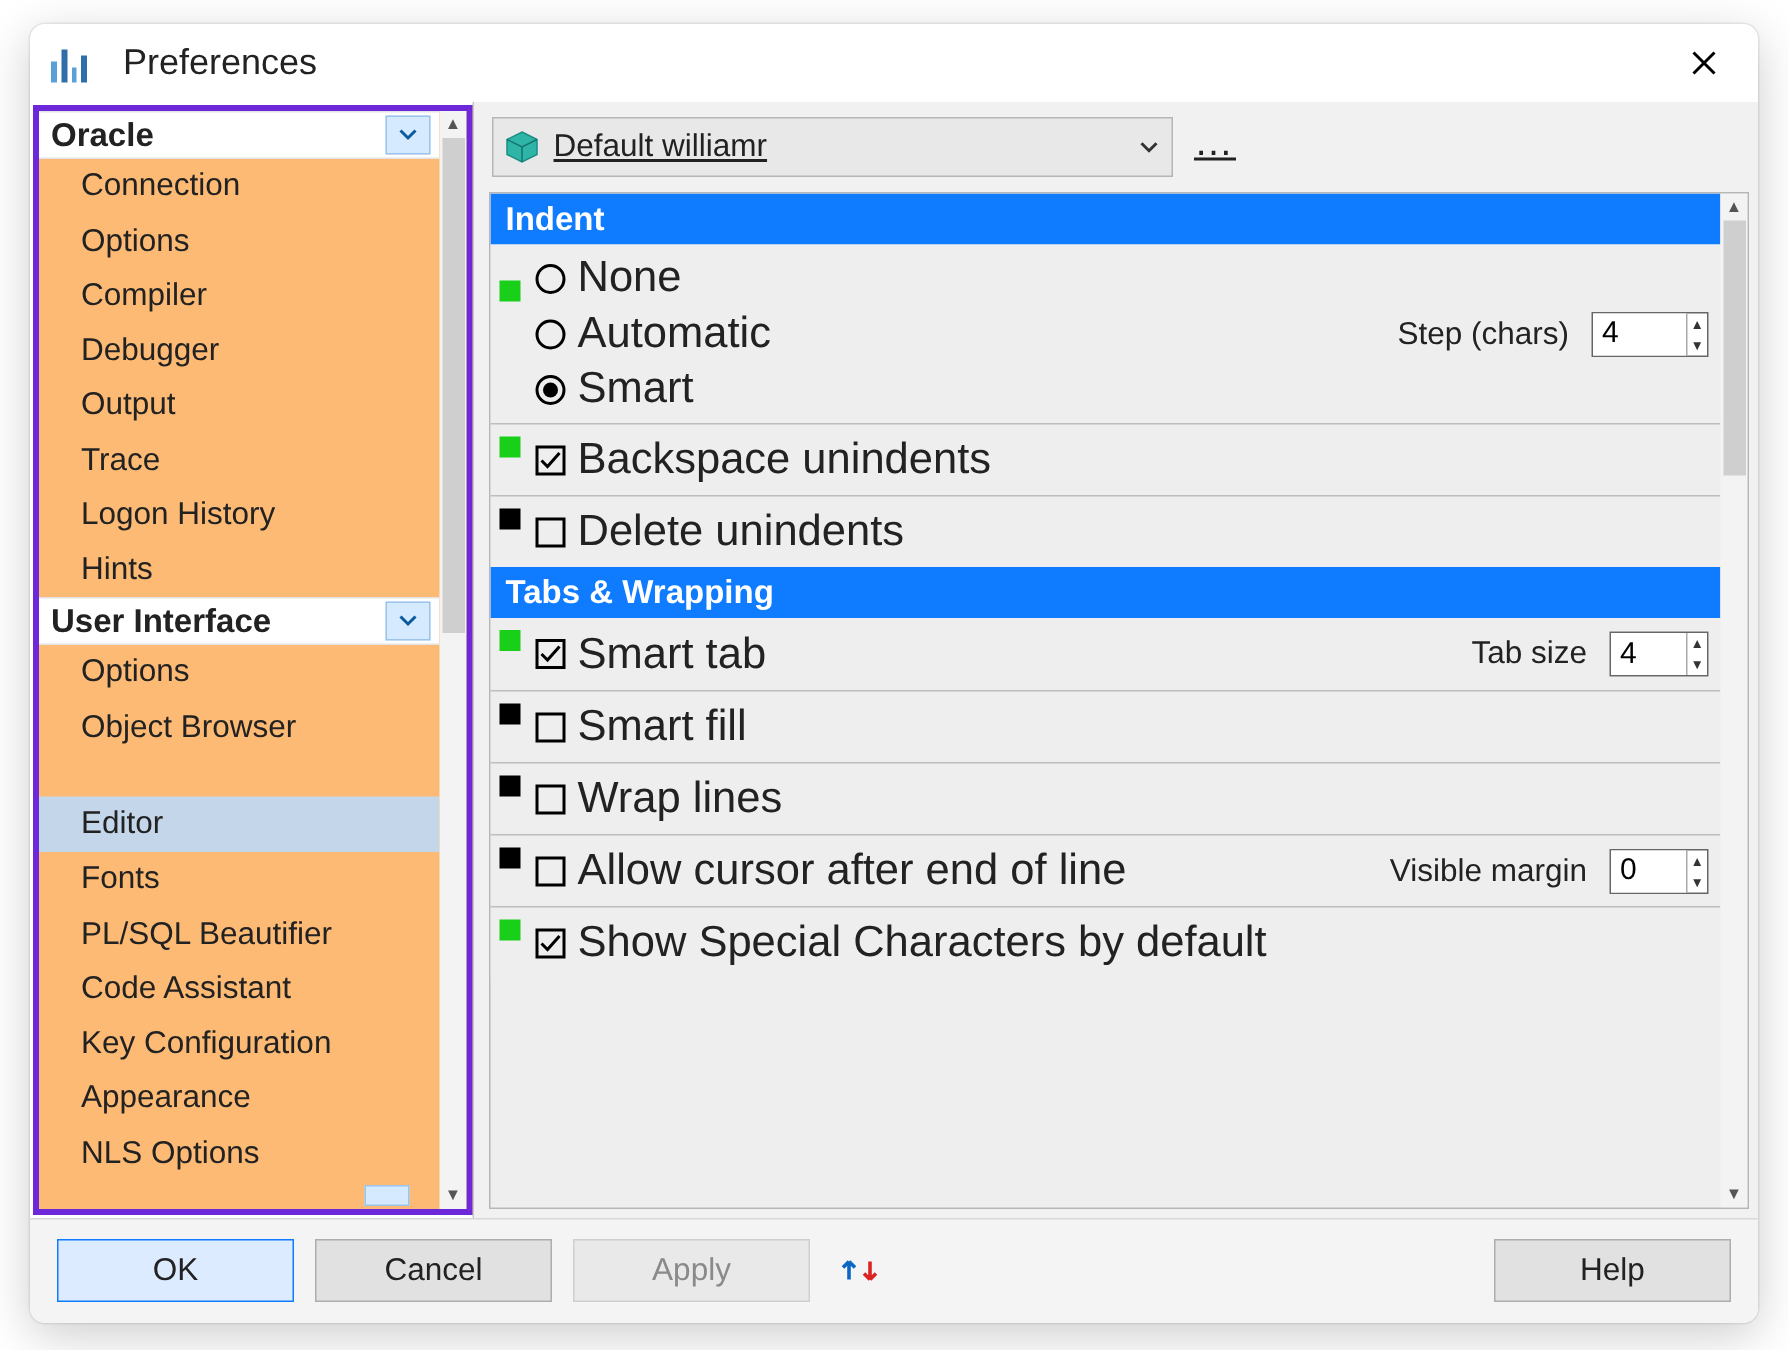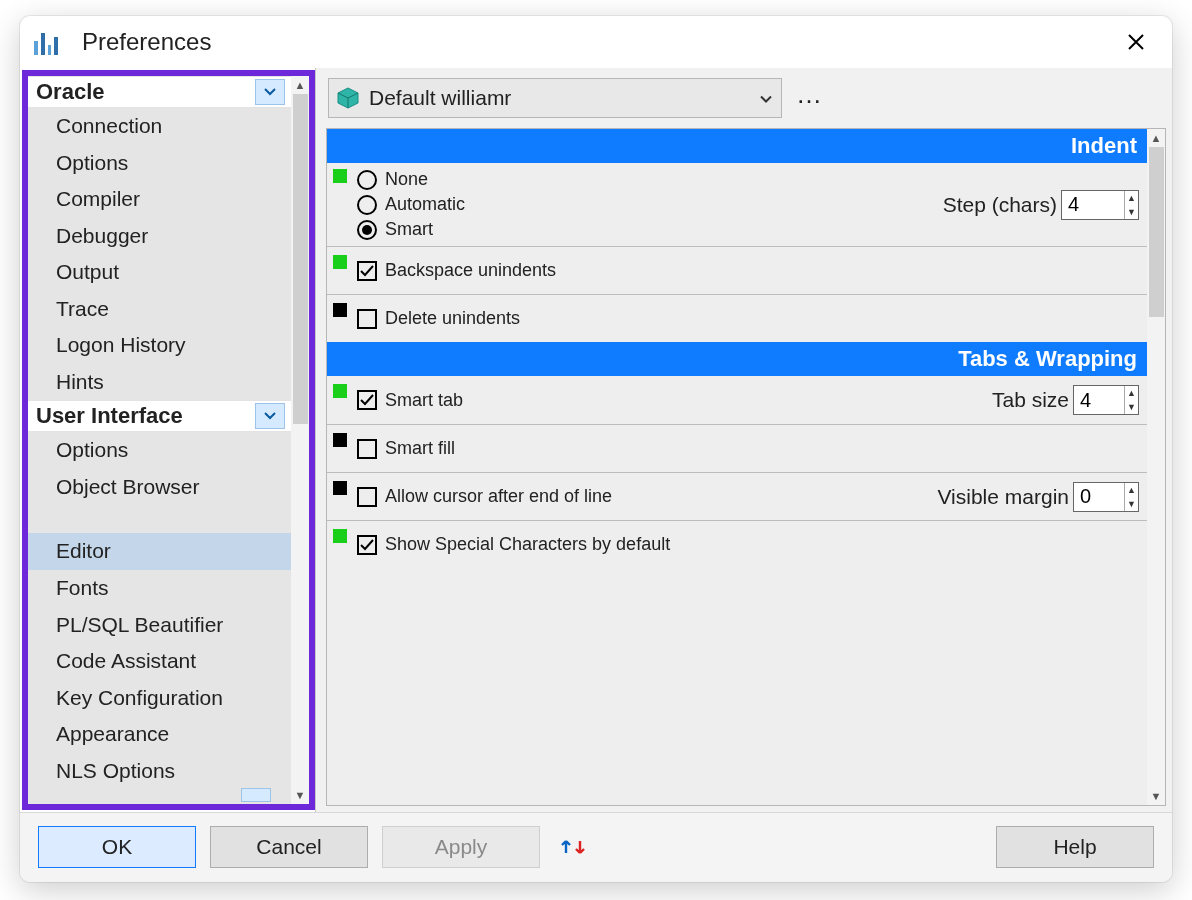--- a/index.html
+++ b/index.html
@@ -53,23 +53,23 @@
   }
 
   
   .nav {
     width: 296px;
     border-right: 1px solid #c8c8c8;
     display:flex;
   }
   .nav-inner {
     flex:1;
-    border: 6px solid #6d28d9;
+    border: 4px solid #6d28d9;
     margin: 2px 0 2px 2px;
-    background: #e5e5e5;
+    background: #fdba74;
     overflow: hidden;
     position: relative;
   }
   .nav-list {
     position:absolute; inset:0 18px 0 0;
     overflow:hidden;
   }
   .nav-scroll {
     position:absolute; right:0; top:0; bottom:0; width:18px;
     background:#f3f3f3;
@@ -109,21 +109,21 @@
   }
   .nav-bottom-handle .handle {
     width:30px; height:14px; background:#d6eaff; border:1px solid #9cc3e8;
   }
 
   
   .pane {
     flex:1; display:flex; flex-direction:column; padding: 6px 6px 6px 10px;
     background:#f1f1f1;
   }
-  .profile-row { display:flex; align-items:center; gap:14px; padding: 4px 2px 10px 2px; }
+  .profile-row { display:flex; align-items:center; gap:14px; padding: 4px 2px 10px 2px; text-decoration: underline; }
   .profile-select {
     display:flex; align-items:center; gap:10px;
     border:1px solid #b6b6b6; background:#e8e8e8;
     height:40px; padding:0 8px 0 8px; width:454px;
     position:relative;
   }
   .profile-select .ico {
     width:22px;height:22px;
   }
   .profile-select .lbl { font-size:21px; }
@@ -143,57 +143,56 @@
   .settings-scroll .arrow{ height:18px;display:flex;align-items:center;justify-content:center;font-size:11px;color:#555;}
   .settings-scroll .thumb{width:15px;background:#cfcfcf;}
   .settings-scroll .track{flex:1;}
 
   .settings-col {
     position:absolute; inset:0 18px 0 0; overflow:hidden;
   }
   .section-title {
     background:#0f7cff; color:#fff; font-weight:700; font-size:22px;
     padding:4px 10px;
-    text-align:right;
   }
   .row {
     display:flex; align-items:center; gap:10px;
     border-top:1px solid #bdbdbd;
     background:#eee;
     padding:6px 8px 6px 6px;
     min-height:48px;
     position:relative;
   }
   .row:first-of-type{border-top:none;}
   .marker {
     width:14px;height:14px; flex:0 0 auto; margin-top:-18px;
   }
   .marker.green{background:#19cf19;}
   .marker.black{background:#000;}
   .indent-block .marker{margin-top:-58px;}
   .row .content { flex:1; display:flex; align-items:center; }
   .row .content.col { flex-direction:column; align-items:flex-start; gap:4px; }
 
   .radio, .cb {
-    display:flex; align-items:center; gap:8px; cursor:pointer; font-size:18px;
+    display:flex; align-items:center; gap:8px; cursor:pointer; font-size:29px;
   }
   .radio .r-ind {
     width:20px;height:20px;border:2px solid #000;border-radius:50%;
     display:flex;align-items:center;justify-content:center;
   }
   .radio.sel .r-ind::after{content:"";width:10px;height:10px;border-radius:50%;background:#000;}
   .cb .c-ind{
     width:20px;height:20px;border:2px solid #000;
     display:flex;align-items:center;justify-content:center;
   }
   .cb.checked .c-ind svg{display:block;}
   .cb .c-ind svg{display:none;width:16px;height:16px;}
 
   .row .right-field {
-    display:flex; align-items:center; gap:4px; font-size:21px;
+    display:flex; align-items:center; gap:15px; font-size:21px;
   }
   .spin {
     display:flex; align-items:stretch; border:1px solid #666; background:#fff; height:30px;
   }
   .spin input{
     border:none; width:62px; padding:0 6px; font-size:20px; outline:none;
   }
   .spin .btns{ width:14px; display:flex; flex-direction:column; border-left:1px solid #aaa;}
   .spin .btns div{flex:1;display:flex;align-items:center;justify-content:center;font-size:9px;color:#333;cursor:pointer;}
   .spin.sm input{width:50px;}
@@ -396,20 +395,29 @@
             <div class="marker black"></div>
             <div class="content">
               <label class="cb">
                 <span class="c-ind"></span>
                 <span>Smart fill</span>
               </label>
             </div>
           </div>
 
 
+          <div class="row">
+            <div class="marker black"></div>
+            <div class="content">
+              <label class="cb">
+                <span class="c-ind"></span>
+                <span>Wrap lines</span>
+              </label>
+            </div>
+          </div>
 
           <div class="row">
             <div class="marker black"></div>
             <div class="content">
               <label class="cb">
                 <span class="c-ind"></span>
                 <span>Allow cursor after end of line</span>
               </label>
             </div>
             <div class="right-field">

